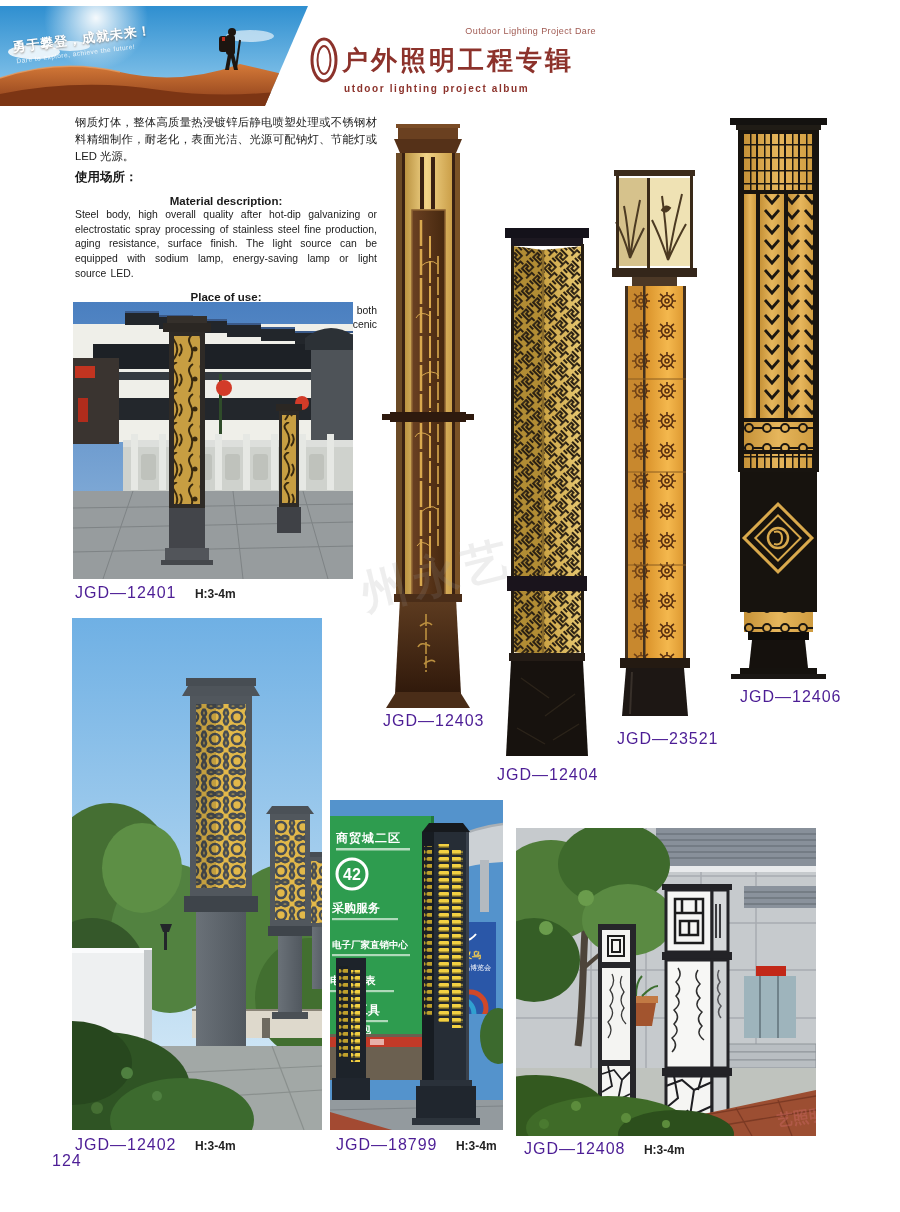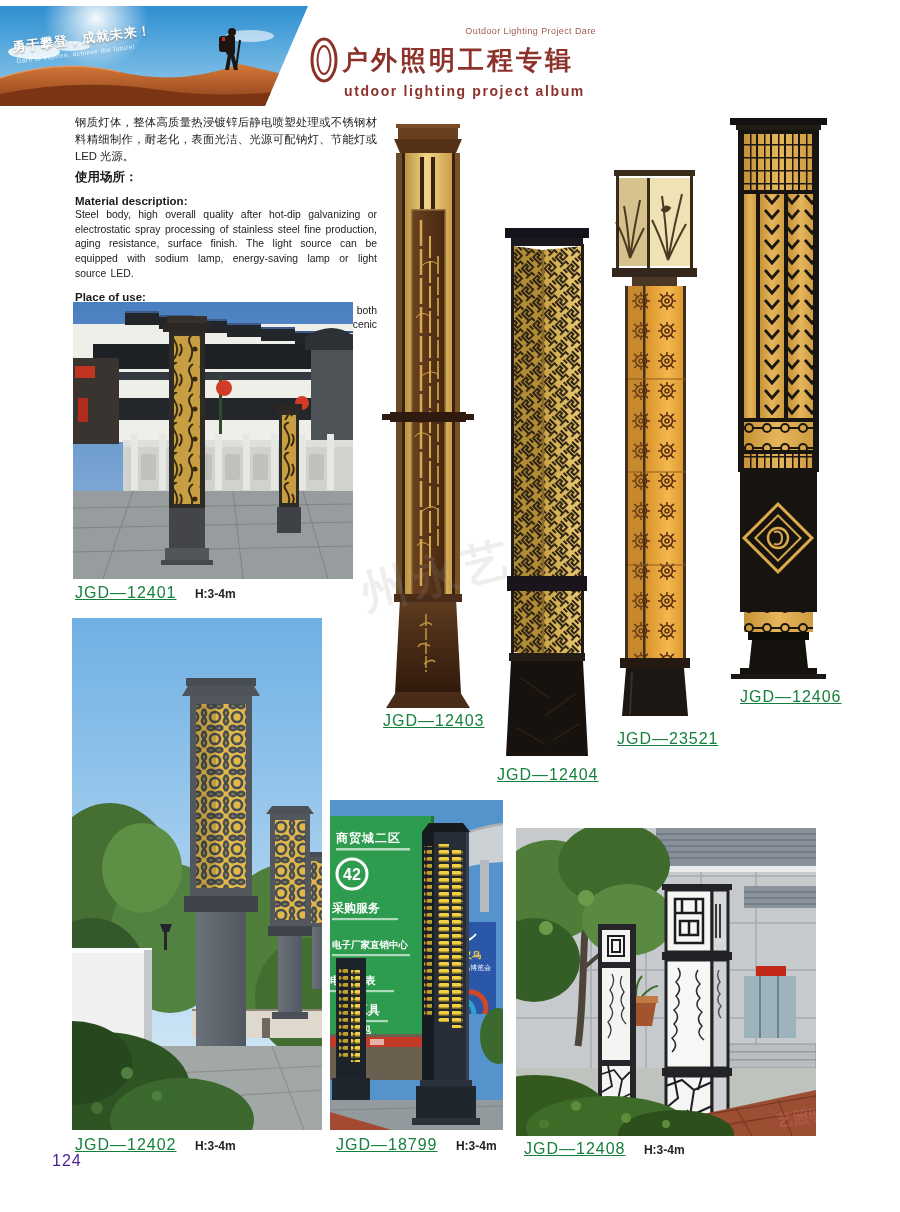--- a/index.html
+++ b/index.html
@@ -14,30 +14,30 @@
     clip-path:polygon(0 0,100% 0,86% 100%,0 100%);
   }
   .banner-slogan{left:12px;top:24px;transform:rotate(-7deg);color:#ffffff;
     font-weight:bold;font-size:13px;letter-spacing:1px;text-shadow:0 1px 2px rgba(60,30,10,.45);}
   .banner-slogan-en{left:16px;top:44px;transform:rotate(-7deg);color:#ffffff;
     font-size:6.5px;letter-spacing:.5px;opacity:.85;}
   .title-block{left:310px;top:26px;width:290px;}
   .title-en-small{text-align:right;font-size:9px;color:#a05a52;letter-spacing:.4px;padding-right:4px;}
   .title-row{display:flex;align-items:center;margin-top:1px;}
   .title-zh{font-size:26px;font-weight:bold;color:#8c322b;letter-spacing:3px;margin:0 0 0 4px;line-height:1.1;}
-  .title-en-sub{font-size:14px;font-weight:bold;color:#8c322b;letter-spacing:1.6px;margin-left:34px;margin-top:0px;}
+  .title-en-sub{font-size:10px;font-weight:bold;color:#8c322b;letter-spacing:1.6px;margin-left:34px;margin-top:0px;}
   
   .info{left:75px;top:114px;width:302px;}
   .zh-h{font-weight:bold;font-size:12.5px;margin:0 0 2px 0;}
   .zh-b{font-size:11.3px;line-height:1.5;text-align:justify;margin:0 0 4px 0;}
-  .en-h{font-weight:bold;font-size:11.5px;margin:9px 0 1px 0;}
+  .en-h{font-weight:bold;font-size:11.5px;margin:9px 0 1px 0;text-align:center;}
   .en-b{font-size:10.4px;line-height:1.42;text-align:justify;word-spacing:1.5px;margin:0;}
   
   .plabel{white-space:nowrap;}
-  .plabel .model{font-size:16px;letter-spacing:1px;color:#15803d;text-decoration:underline;}
+  .plabel .model{font-size:16px;letter-spacing:1px;color:#4c1d95;}
   .plabel .ht{font-size:12px;font-weight:bold;color:#222;margin-left:14px;}
   .pagenum{left:52px;top:1152px;font-size:16px;color:#4c1d95;letter-spacing:1px;}
   .wm{color:#9a9a9a;opacity:.16;font-size:46px;font-weight:bold;transform:rotate(-14deg);letter-spacing:6px;}
   svg{display:block;}
 </style>
 </head>
 <body>
 
 <div class="abs banner">
   <svg width="308" height="100" viewBox="0 0 308 100">

